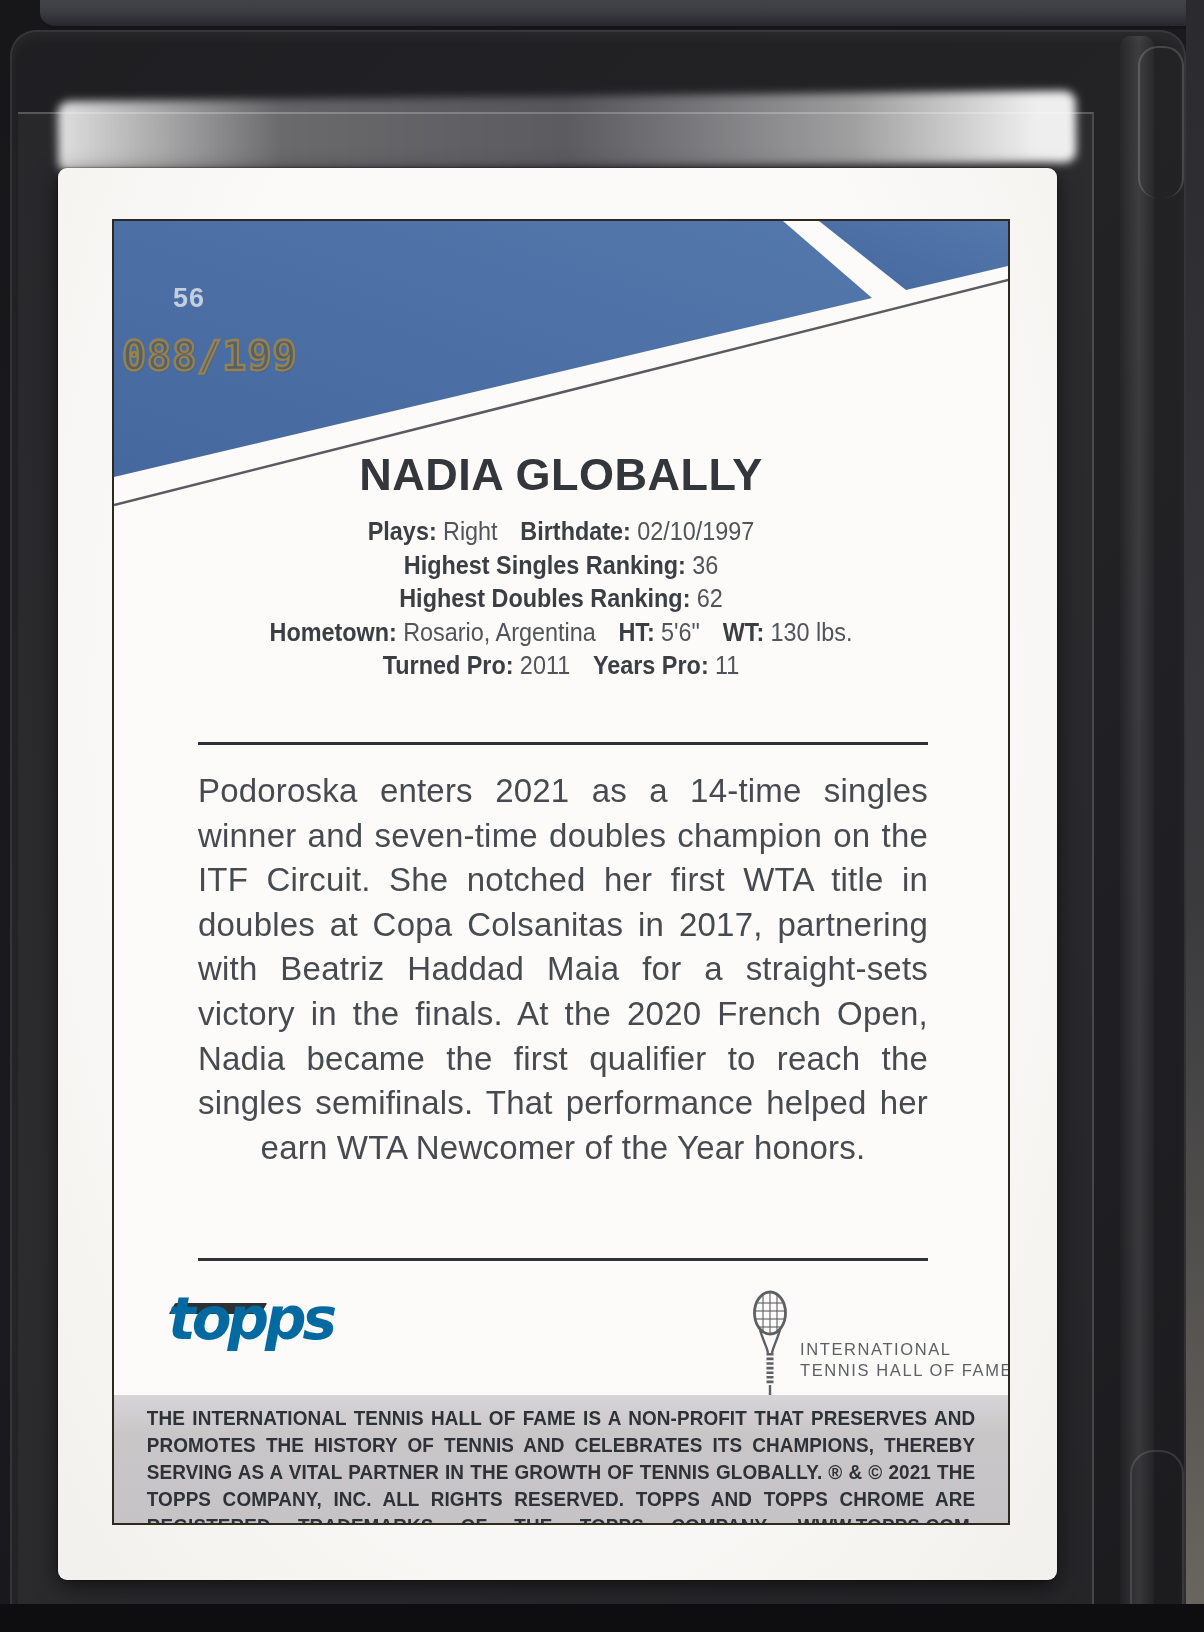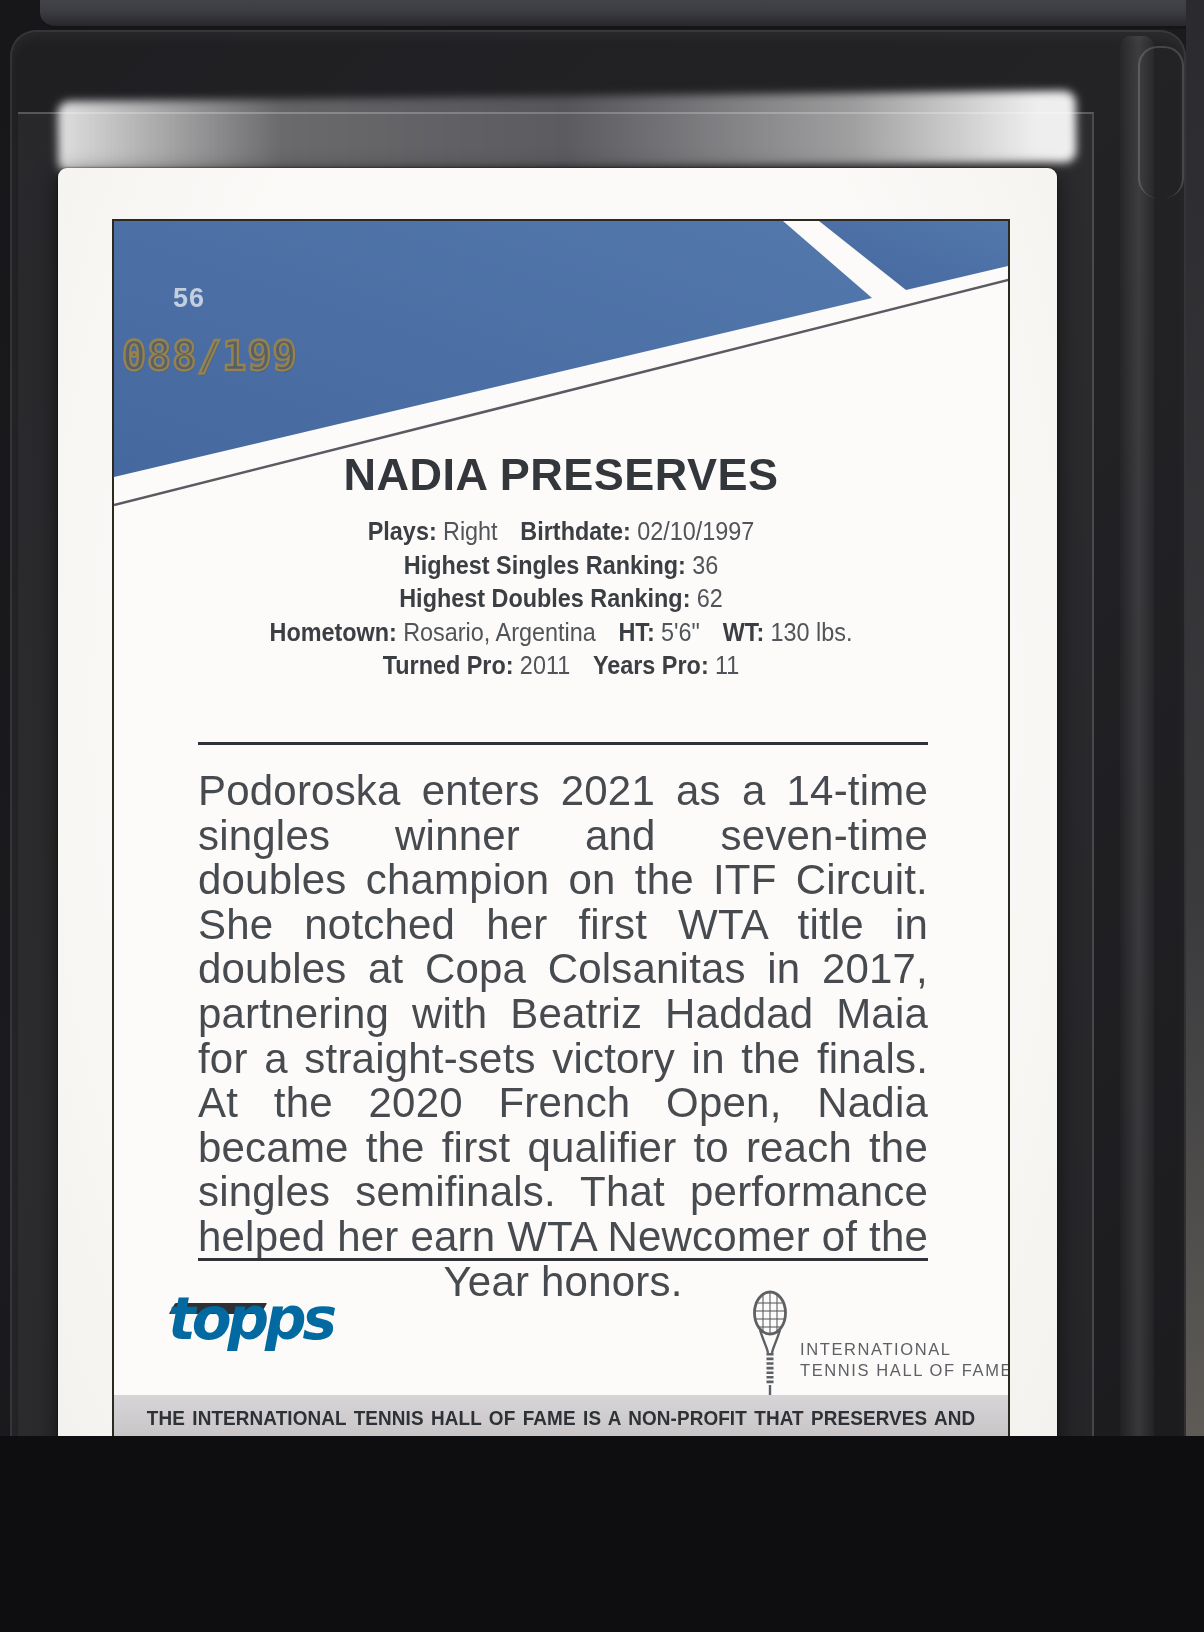--- a/index.html
+++ b/index.html
@@ -1,16 +1,16 @@
 <!DOCTYPE html>
 <html><head>
 <meta charset="utf-8">
 <style>
   html,body{margin:0;padding:0;background:#0e0e10;}
-  #scene{position:relative;width:1204px;height:1436px;overflow:hidden;
+  #scene{position:relative;width:1204px;height:1604px;overflow:hidden;
          background:linear-gradient(135deg,#17171a 0%,#1b1b1f 45%,#141417 100%);
          font-family:"Liberation Sans",sans-serif;}
 
   
   .top-strip{position:absolute;left:40px;top:-26px;width:1200px;height:52px;
              background:linear-gradient(180deg,#505057 0%,#3d3d44 70%,#27272c 100%);
              border-radius:16px;border-bottom:3px solid #151518;}
   .toploader{position:absolute;left:10px;top:30px;width:1176px;height:1640px;
              border-radius:26px;background:rgba(255,255,255,0.035);
              box-shadow:inset 0 0 0 2px rgba(255,255,255,0.07), inset 0 6px 14px rgba(255,255,255,0.05);}
@@ -57,21 +57,21 @@
   .stat-line{font-size:26px;line-height:33.5px;color:#515459;white-space:nowrap;}
   .stat-line .pair{margin:0 9px;}
   .stat-line .sl{font-weight:bold;color:#3b3e43;}
   .stat-line .sv{margin-left:7px;}
 
   .divider{position:absolute;left:84px;width:730px;height:3px;background:#303237;}
   .divider.d1{top:521px;}
   .divider.d2{top:1037px;}
 
   .bio{position:absolute;left:84px;top:548px;width:730px;
-       font-size:42px;line-height:44.6px;color:#474a4f;letter-spacing:0.2px;
+       font-size:33px;line-height:44.6px;color:#474a4f;letter-spacing:0.2px;
        text-align:justify;text-align-last:center;}
 
   .topps-logo{position:absolute;left:54px;top:1078px;width:160px;height:70px;}
   .topps-bar{position:absolute;left:4px;top:4px;width:92px;height:11px;background:#2e3134;
        transform:skewX(-30deg);border-radius:1px;}
   .topps-text{position:absolute;left:0;top:-14px;font-family:"DejaVu Sans",sans-serif;
        font-style:italic;font-weight:bold;font-size:58px;letter-spacing:-4px;color:#0369a1;}
 
   .hof{position:absolute;left:636px;top:1068px;display:flex;}
   .hof-text{margin-left:10px;margin-top:50px;font-size:16.5px;letter-spacing:1.6px;
@@ -111,21 +111,21 @@
           </linearGradient>
         </defs>
         <polygon points="0,0 669,0 758,77 0,256" fill="url(#bl)"></polygon>
         <polygon points="705,0 898,0 898,44 792,69" fill="url(#bl)"></polygon>
         <line x1="0" y1="284" x2="898" y2="58" stroke="#5a5b60" stroke-width="2.5"></line>
       </svg>
 
       <div class="card-number">56</div>
       <div class="serial">088/199</div>
 
-      <div class="player-name">NADIA PRESERVES</div>
+      <div class="player-name">NADIA GLOBALLY</div>
 
       <div class="stats">
         <div class="stat-line">
           <span class="pair"><span class="sl">Plays:</span><span class="sv">Right</span></span>
           <span class="pair"><span class="sl">Birthdate:</span><span class="sv">02/10/1997</span></span>
         </div>
         <div class="stat-line">
           <span class="pair"><span class="sl">Highest Singles Ranking:</span><span class="sv">36</span></span>
         </div>
         <div class="stat-line">

